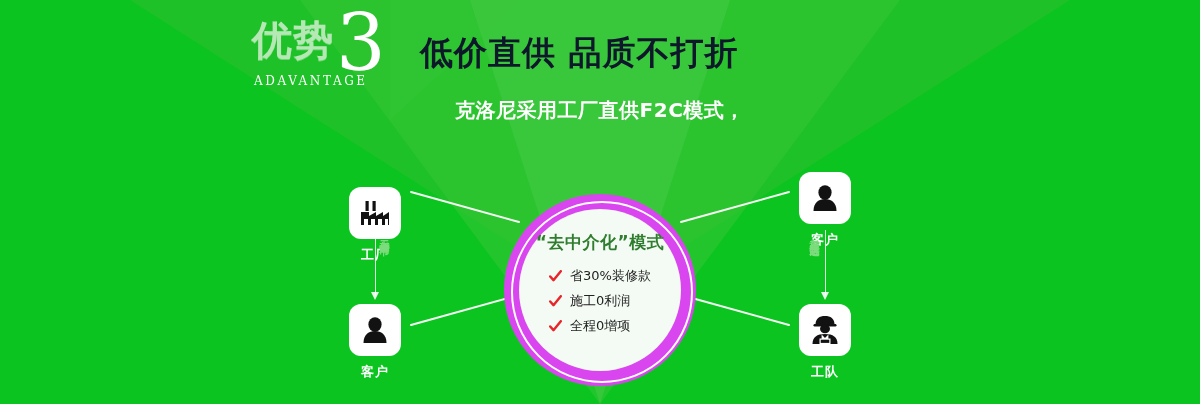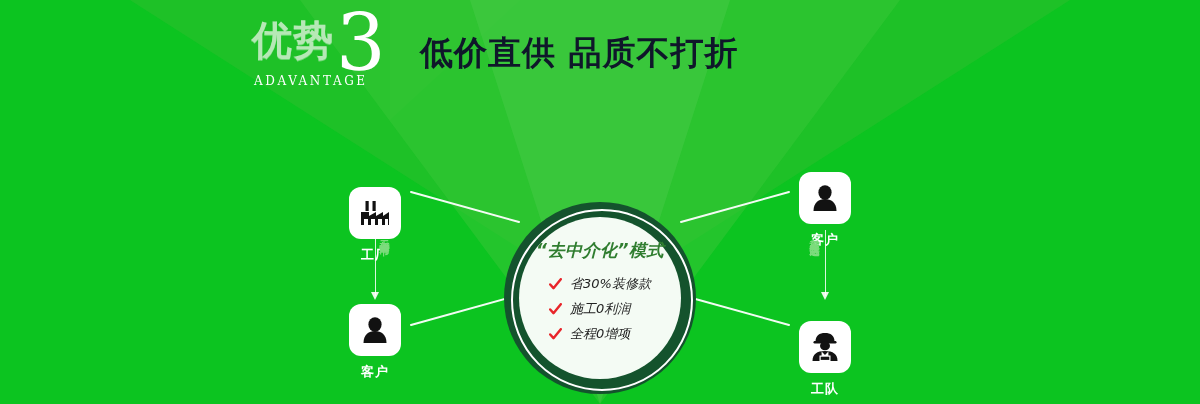--- a/index.html
+++ b/index.html
@@ -79,24 +79,24 @@
     text-align:center; z-index:6;
     font-size:20px; font-weight:bold; color:#ffffff;
     line-height:1.45; letter-spacing:.5px;
   }
 
   
   .lines { position:absolute; inset:0; z-index:3; }
 
   
   .hub {
-    position:absolute; left:504px; top:202px;
+    position:absolute; left:504px; top:194px;
     width:192px; height:192px; border-radius:50%;
-    background:#14532d; z-index:4;
-    display:flex; align-items:center; justify-content:center;font-style:italic;
+    background:#d946ef; z-index:4;
+    display:flex; align-items:center; justify-content:center;
   }
   .hub::before {
     content:""; position:absolute; left:7px; top:7px;
     width:178px; height:178px; border-radius:50%;
     border:2px solid #ffffff;
   }
   .hub-inner {
     position:relative; width:162px; height:162px; border-radius:50%;
     background:#f4fbf4;
     display:flex; flex-direction:column; align-items:center;
@@ -120,21 +120,21 @@
     width:52px; height:52px; margin:0 auto; border-radius:12px;
     background:#ffffff; display:flex; align-items:center; justify-content:center;
   }
   .node-label {
     margin-top:7px; font-size:13px; color:#ffffff; font-weight:bold;
     letter-spacing:1px;
   }
   .n-factory { left:337px; top:172px;margin-top:15px; }
   .n-cust-l  { left:337px; top:304px; }
   .n-cust-r  { left:787px; top:172px; }
-  .n-team    { left:787px; top:321px; }
+  .n-team    { left:787px; top:304px; }
 
   
   .varrow { position:absolute; z-index:5; width:60px; }
   .va-left  { left:345px; top:230px; }
   .va-right { left:795px; top:230px; }
   .va-stem {
     position:absolute; left:30px; top:0; width:1px; height:66px;
     background:rgba(255,255,255,.85);
   }
   .va-head {
@@ -165,20 +165,21 @@
 <div class="header">
   <div class="adv-block">
     <div class="adv-cn">优势</div>
     <div class="adv-en">ADAVANTAGE</div>
     <div class="adv-num">3</div>
   </div>
   <div class="head-title">低价直供 品质不打折</div>
 </div>
 
 <div class="subhead">
+  <div>克洛尼采用工厂直供F2C模式，</div>
 </div>
 
 <svg class="lines" width="1200" height="404">
   <g stroke="#ffffff" stroke-width="2" stroke-linecap="round" fill="none" opacity="0.95">
     <line x1="411" y1="192" x2="519" y2="222"></line>
     <line x1="411" y1="325" x2="519" y2="295"></line>
     <line x1="789" y1="192" x2="681" y2="222"></line>
     <line x1="789" y1="325" x2="681" y2="295"></line>
   </g>
 </svg>

